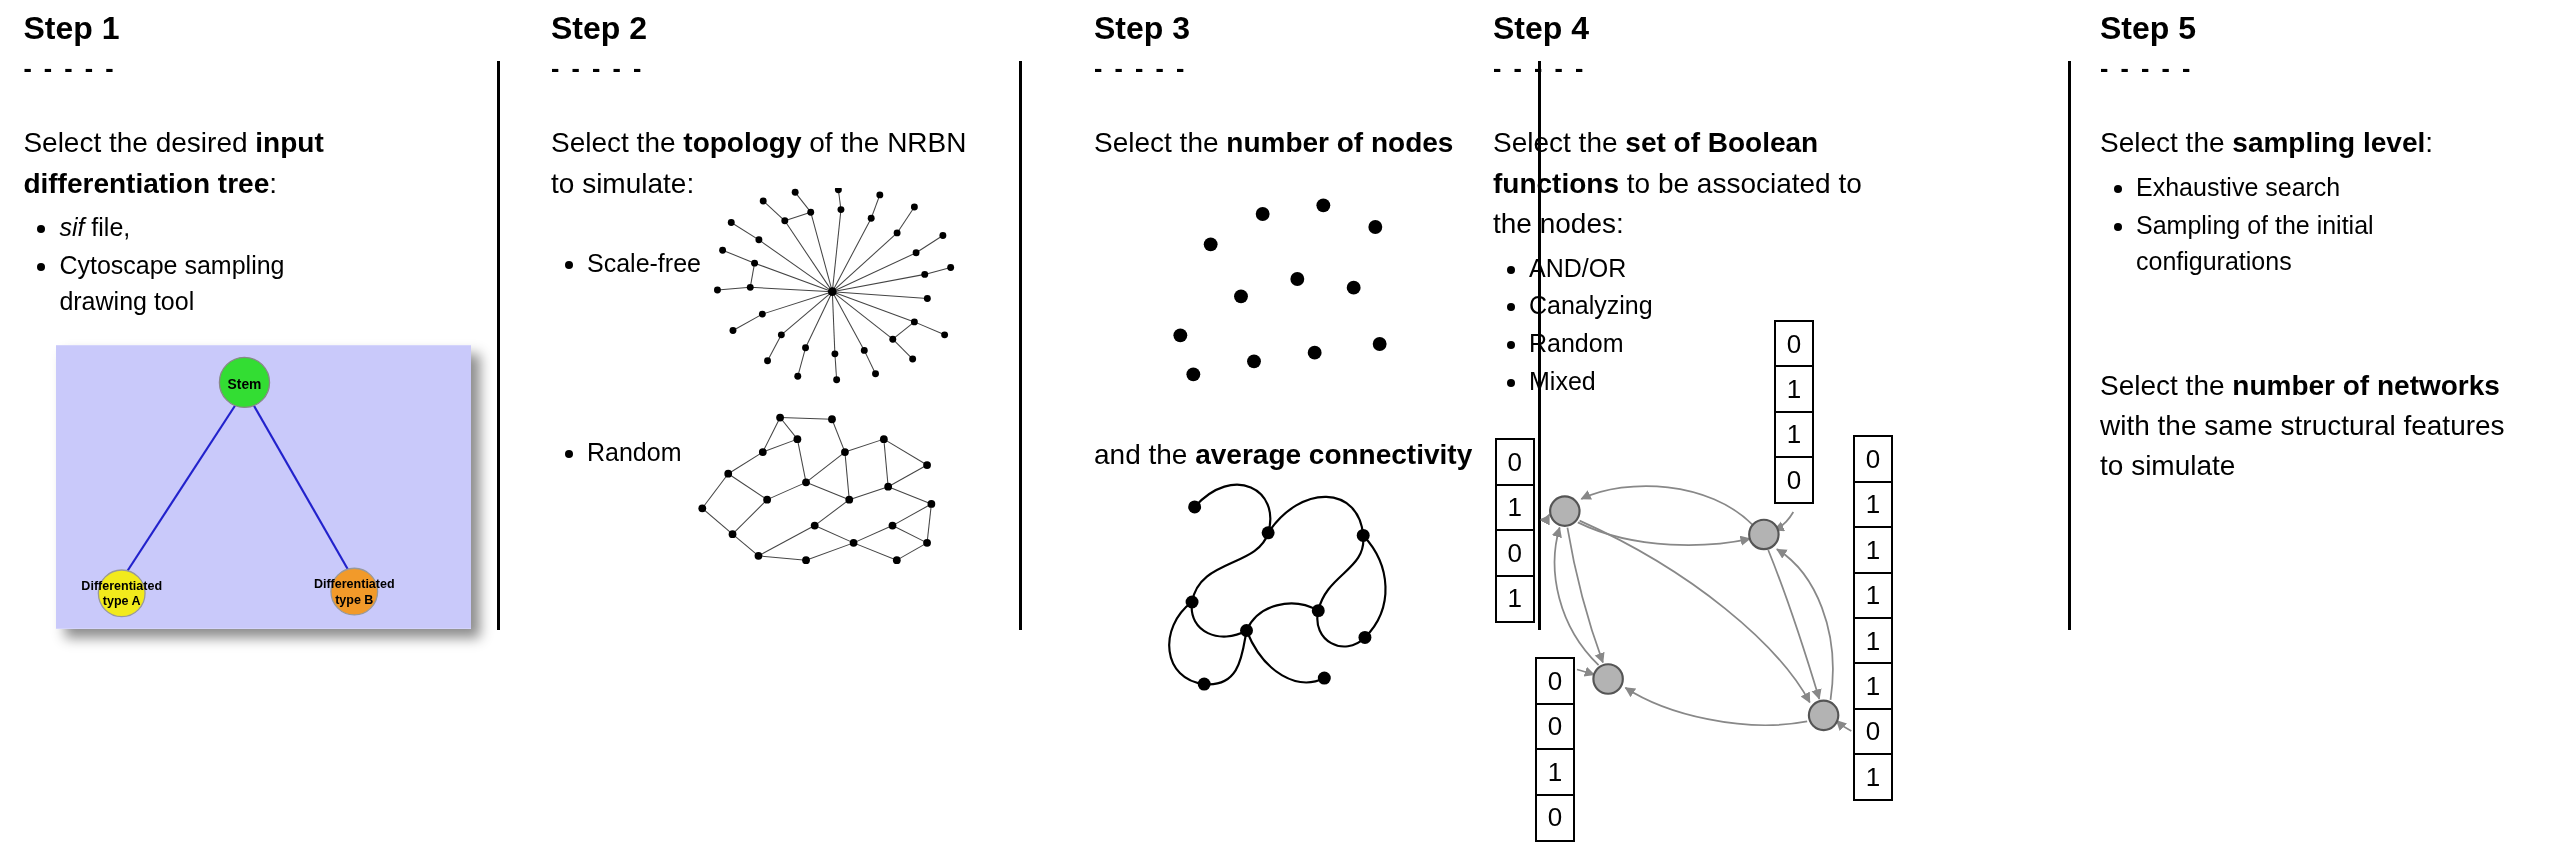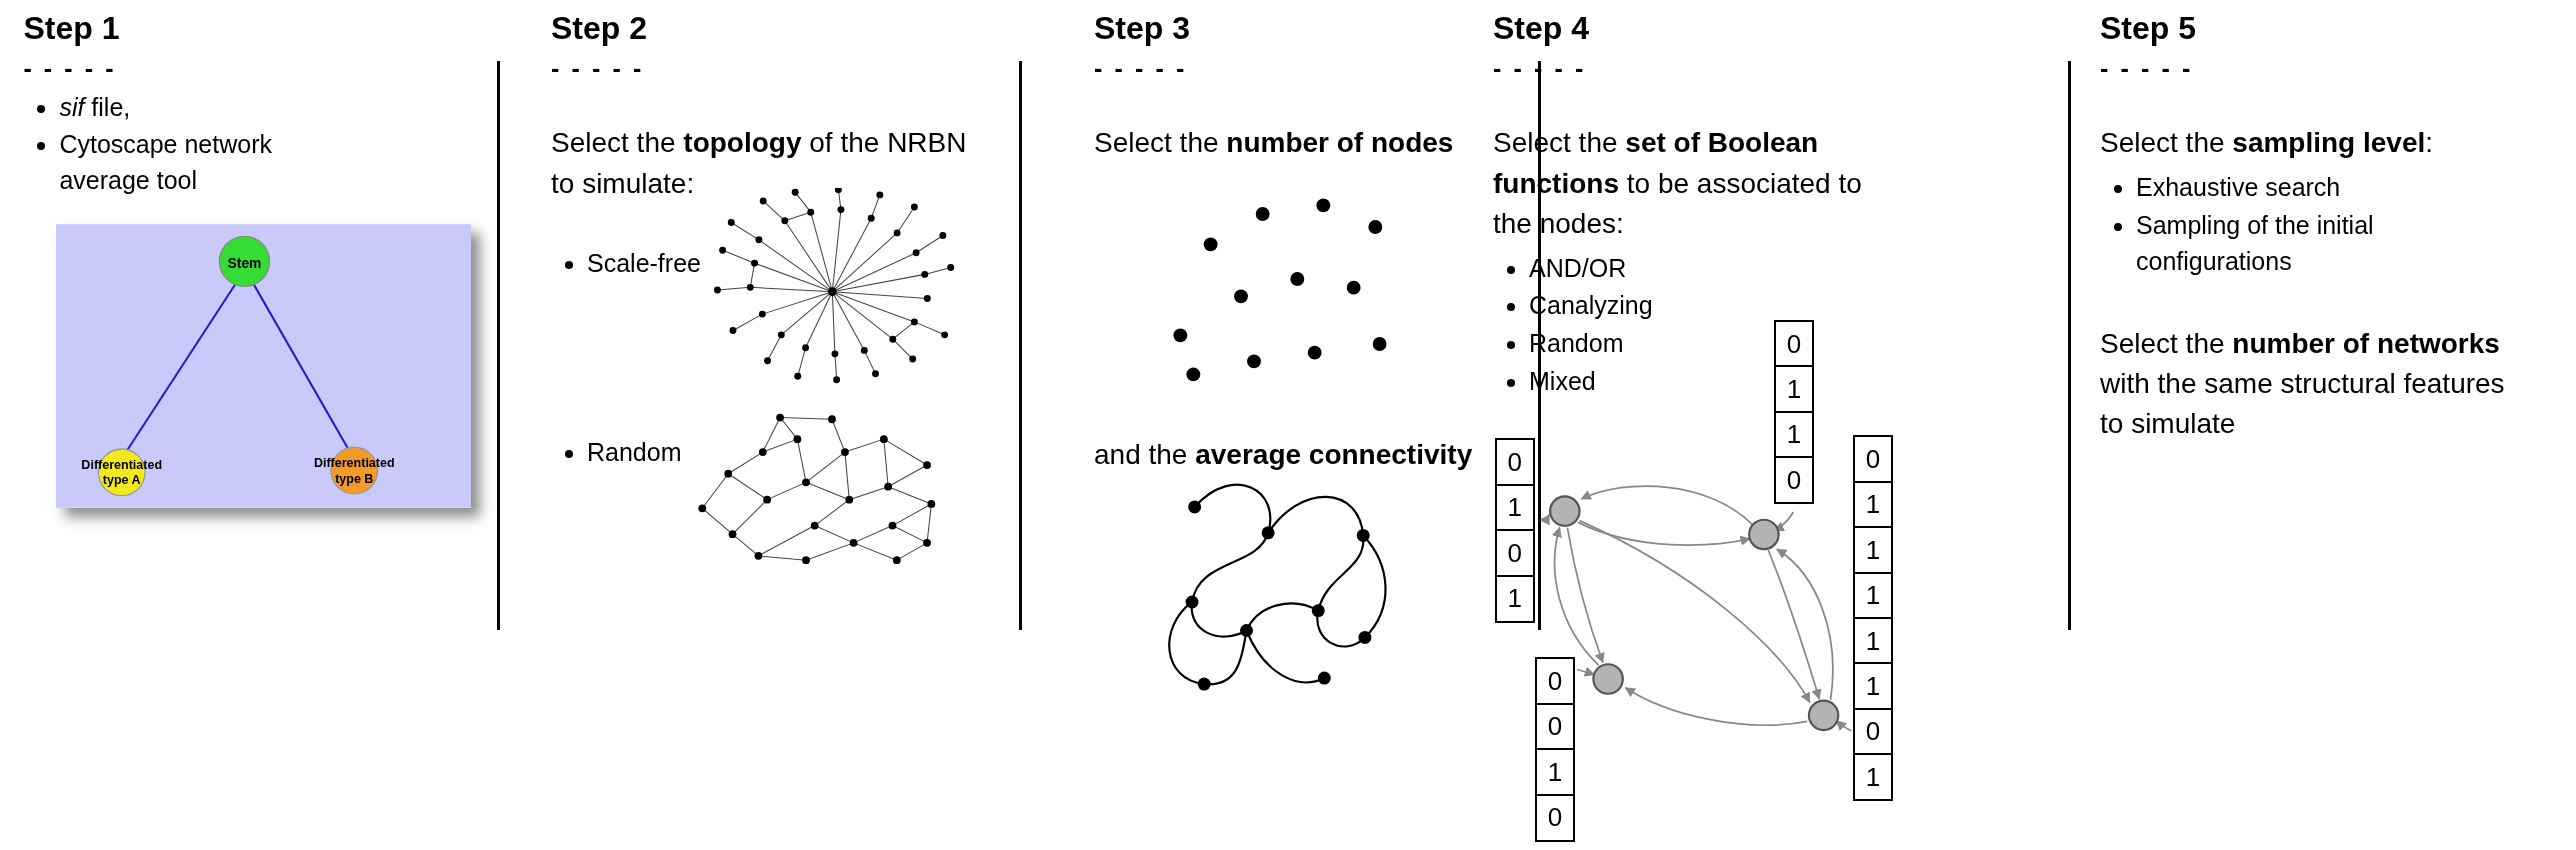--- a/index.html
+++ b/index.html
@@ -31,23 +31,24 @@
 <div class="page">
 
   <div class="sep" style="left:497px"></div>
   <div class="sep" style="left:1019px"></div>
   <div class="sep" style="left:1538px"></div>
   <div class="sep" style="left:2068px"></div>
 
   <div class="col" style="left:23.4px; width:467px;">
     <div class="step-title">Step 1</div>
     <div class="dashes">- - - - -</div>
+    <p class="para intro" style="width:450px"><span>Select the desired </span><span class="b">input differentiation tree</span><span>:</span></p>
     <ul class="bullets" style="width:312px">
       <li><span class="i">sif</span><span> file,</span></li>
-      <li>Cytoscape network average tool</li>
+      <li>Cytoscape sampling drawing tool</li>
     </ul>
 
     <div class="tree-figure">
       <svg width="415" height="284" viewBox="0 0 480 328">
         <rect x="0" y="0" width="480" height="328" fill="#c9c9fa"></rect>
         <line x1="207" y1="70" x2="82" y2="262" stroke-width="2.5" stroke="#2222cc"></line>
         <line x1="229" y1="70" x2="338" y2="260" stroke-width="2.5" stroke="#2222cc"></line>
         <circle cx="218" cy="43" r="29" stroke="#888" stroke-width="1.5" fill="#33dd33"></circle>
         <text x="218" y="51" text-anchor="middle" font-size="16" font-weight="bold">Stem</text>
         <circle cx="76" cy="287" r="27" stroke="#999" stroke-width="1.5" fill="#f2ea1c"></circle>
@@ -334,17 +335,17 @@
   </div>
 
   <div class="col" style="left:2100px; width:459px;">
     <div class="step-title">Step 5</div>
     <div class="dashes">- - - - -</div>
     <p class="para intro"><span>Select the </span><span class="b">sampling level</span><span>:</span></p>
     <ul class="bullets" style="width:346px">
       <li>Exhaustive search</li>
       <li>Sampling of the initial configurations</li>
     </ul>
-    <p class="para" style="margin-top:45px; width:407px"><span>Select the </span><span class="b">number of networks</span><span> with the same structural features to simulate</span></p>
+    <p class="para" style="margin-top:87px; width:407px"><span>Select the </span><span class="b">number of networks</span><span> with the same structural features to simulate</span></p>
   </div>
 
 </div>
 
 
 </body></html>

